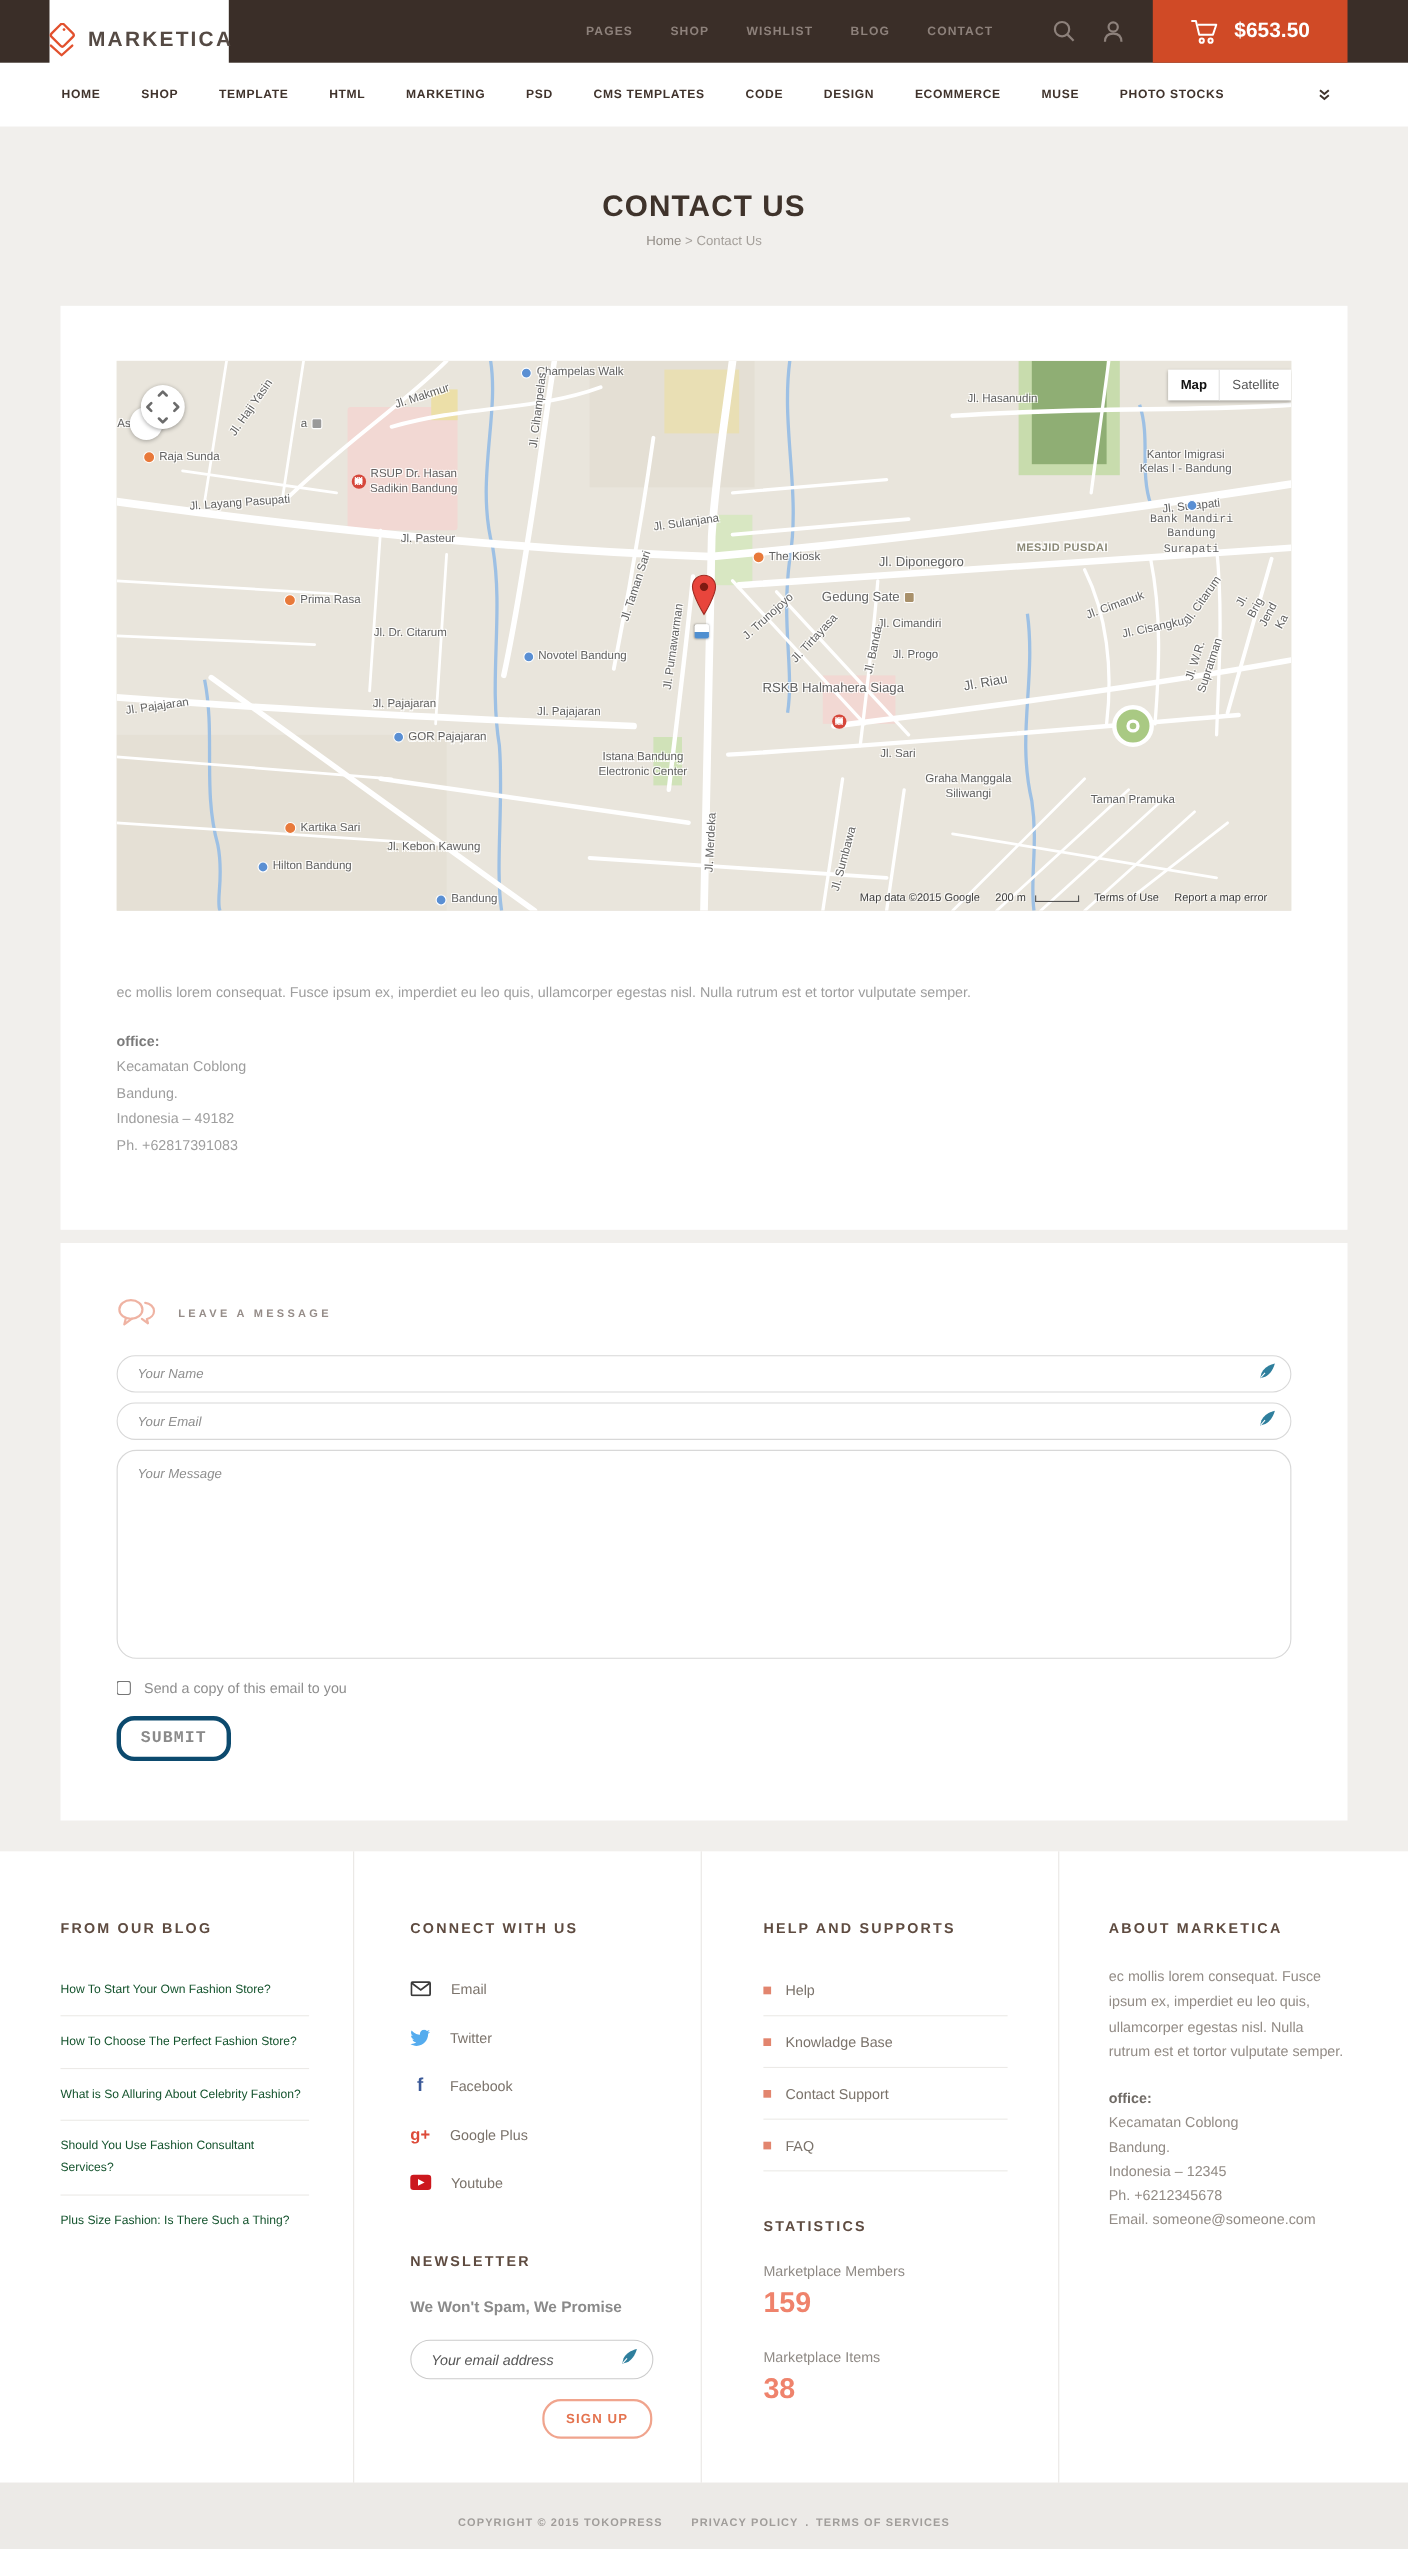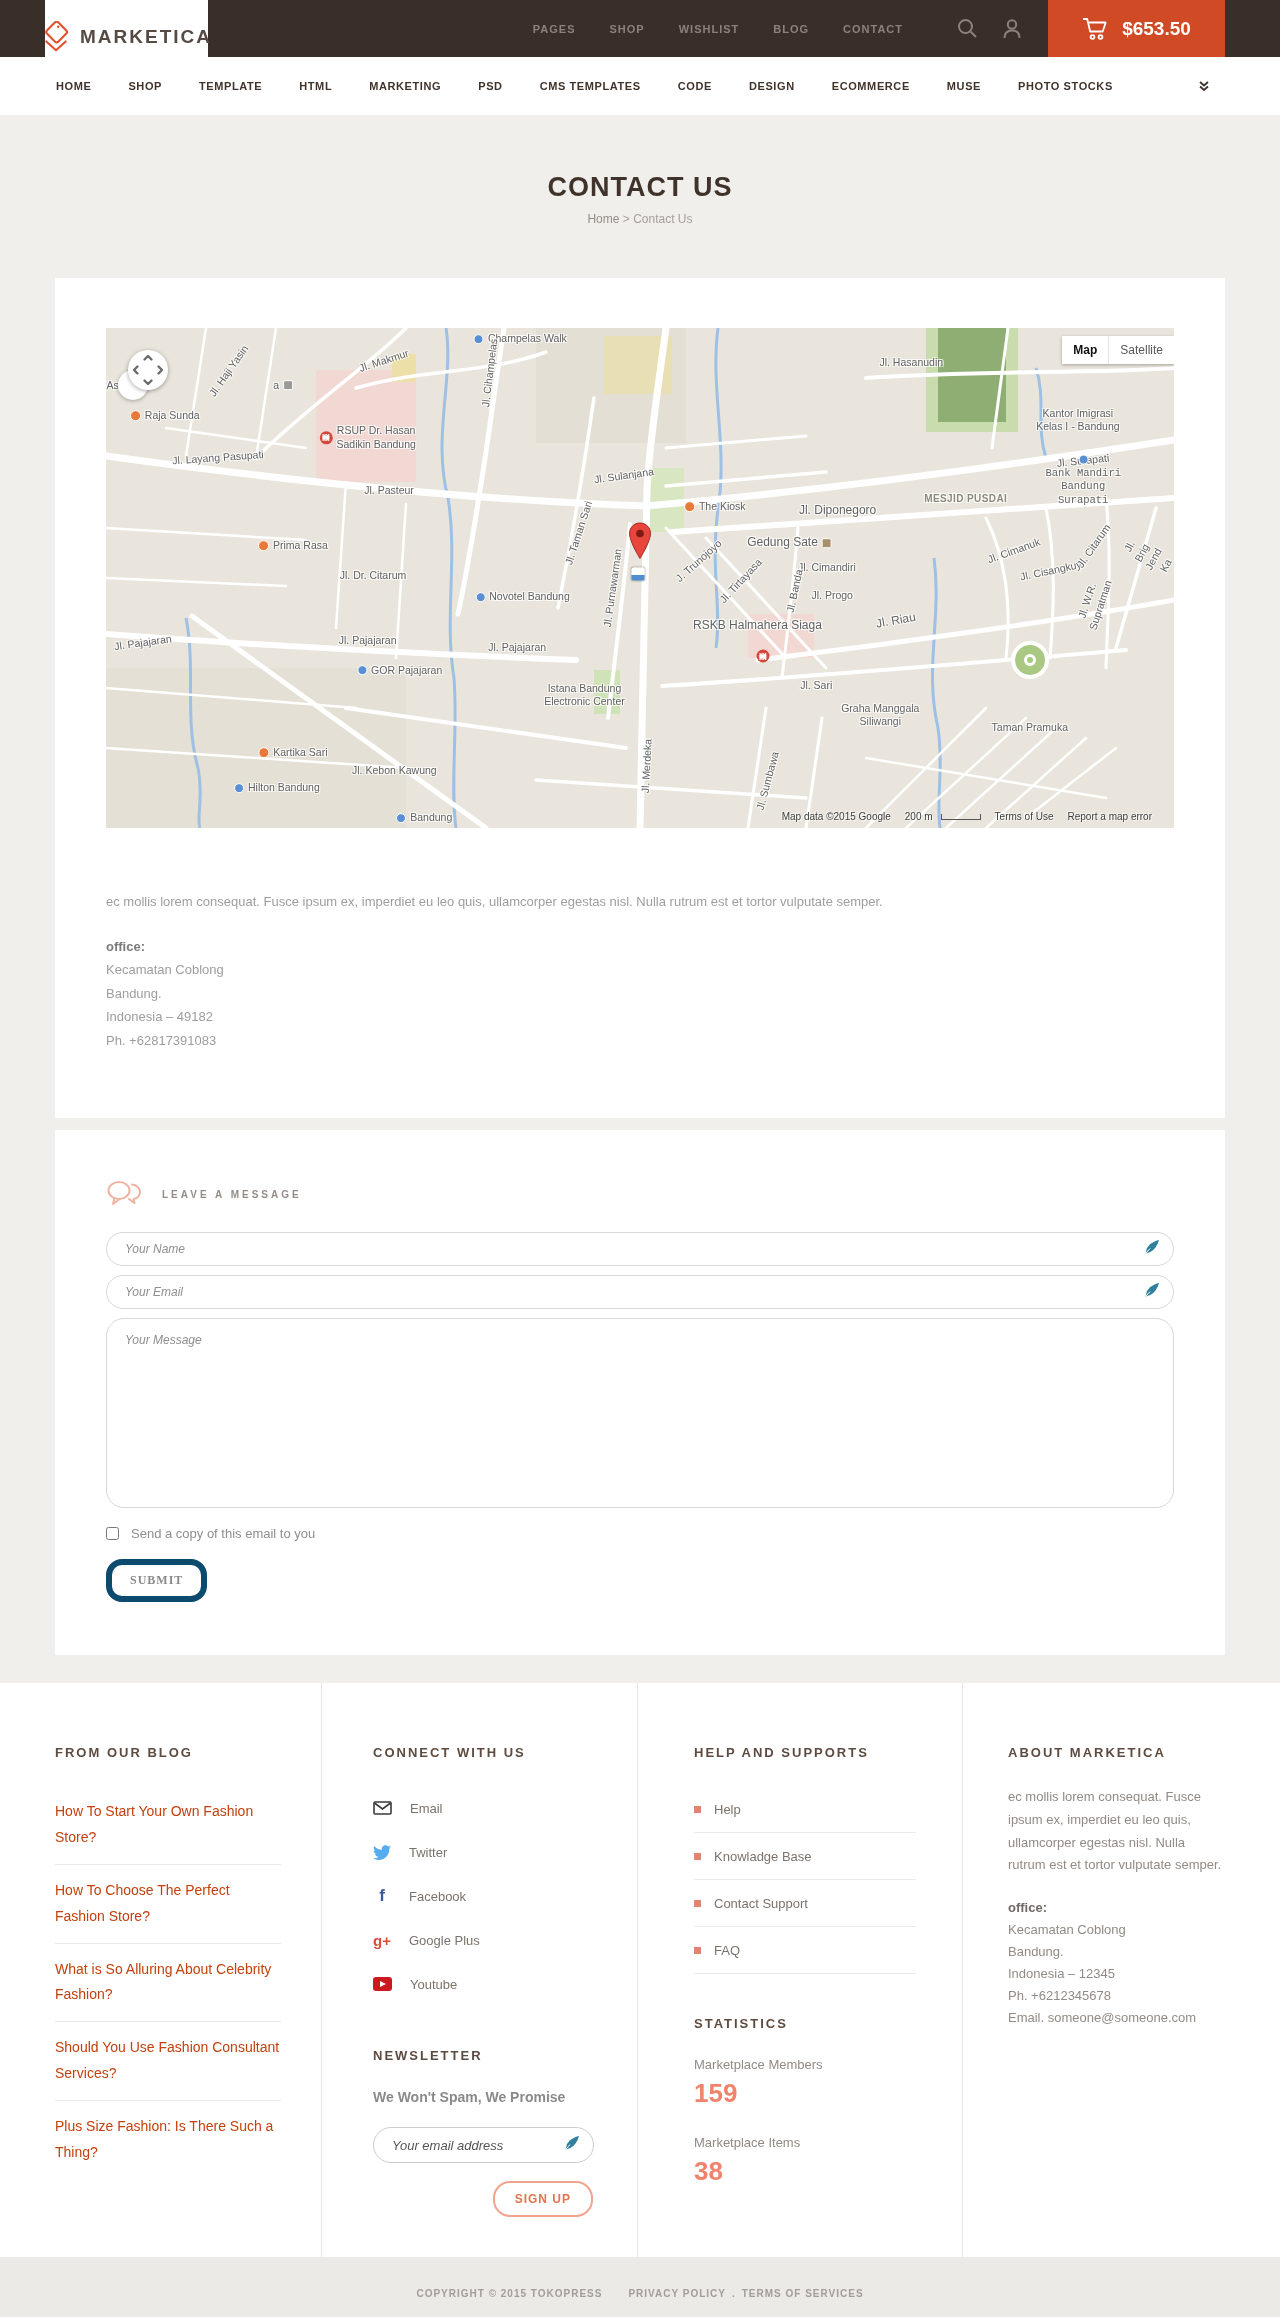--- a/index.html
+++ b/index.html
@@ -78,35 +78,35 @@
   .form-head .fh-text{font-size:10px;font-weight:bold;letter-spacing:3px;color:#958c88}
   .pill{position:relative;margin-bottom:9px}
   .pill input{width:100%;height:34px;border:1px solid #d8d8d8;border-radius:17px;padding:0 40px 0 18px;
       font-size:12px;color:#555;outline:none;background:#fff;font-family:"Liberation Sans",sans-serif}
   .pill .pen, .nl-input .pen{position:absolute;right:14px;top:50%;transform:translateY(-50%)}
   input::placeholder, textarea::placeholder{font-style:italic;color:#8e8e8e}
   textarea.msg{width:100%;height:190px;border:1px solid #d8d8d8;border-radius:18px;padding:14px 18px;
       font-size:12px;color:#555;resize:none;outline:none;font-family:"Liberation Sans",sans-serif}
   .check-row{margin-top:14px;display:flex;align-items:center;gap:12px;font-size:13px;color:#8e8e8e}
   .check-row input{width:13px;height:13px;margin:0;cursor:pointer}
-  .submit{margin-top:18px;background:#fff;border:6px solid #0c4a6e;color:#8a8a8a;border-radius:16px;
-      padding:8px 18px;font-size:12px;font-weight:bold;letter-spacing:1px;cursor:pointer;font-family:Liberation Serif, serif}
+  .submit{margin-top:18px;background:#fff;border:4px solid #0c4a6e;color:#8a8a8a;border-radius:16px;
+      padding:8px 18px;font-size:15px;font-weight:bold;letter-spacing:1px;cursor:pointer;font-family:Liberation Mono, monospace}
 
   
   footer{background:#fff;margin-top:28px;min-height:562px}
   .f-grid{margin:0 55px;display:grid;grid-template-columns:267px 316px 325px 262px}
   .f-col{padding-top:62px;padding-bottom:40px}
   .f-col1{padding-right:40px;border-right:1px solid #e9e7e4}
   .f-col2{padding-left:51px;padding-right:44px;border-right:1px solid #e9e7e4}
   .f-col3{padding-left:56px;padding-right:46px;border-right:1px solid #e9e7e4}
   .f-col4{padding-left:45px}
   .f-head{font-size:13px;font-weight:bold;letter-spacing:2px;color:#5e4b40;margin:0 0 26px}
   .f-head.gap{margin-top:42px}
   .blog-list{list-style:none;margin:0;padding:0}
-  .blog-list li{padding:13px 0;border-bottom:1px solid #eceae7;font-size:14px;line-height:1.85;color:#c2410c;cursor:pointer}
+  .blog-list li{padding:13px 0;border-bottom:1px solid #eceae7;font-size:11px;line-height:1.85;color:#14532d;cursor:pointer}
   .blog-list li:last-child{border-bottom:none}
   .soc-list{list-style:none;margin:0;padding:0}
   .soc-list li{display:flex;align-items:center;gap:18px;height:44px;cursor:pointer;font-size:13px;color:#7b736b}
   .fb-f{color:#3b5998;font-weight:bold;font-size:17px;width:18px;text-align:center}
   .gp{color:#dd4b39;font-weight:bold;font-size:15px;width:18px;text-align:center}
   .yt{width:19px;height:14px;background:#cc181e;border-radius:3px;position:relative}
   .yt::before{content:"";position:absolute;left:7px;top:3.5px;border-left:6px solid #fff;border-top:3.5px solid transparent;border-bottom:3.5px solid transparent}
   .nl-tag{font-size:14px;color:#8a8a8a;font-weight:bold;margin-bottom:22px}
   .nl-input{position:relative;width:221px}
   .nl-input input{width:100%;height:36px;border:1px solid #ccc;border-radius:18px;padding:0 38px 0 18px;

